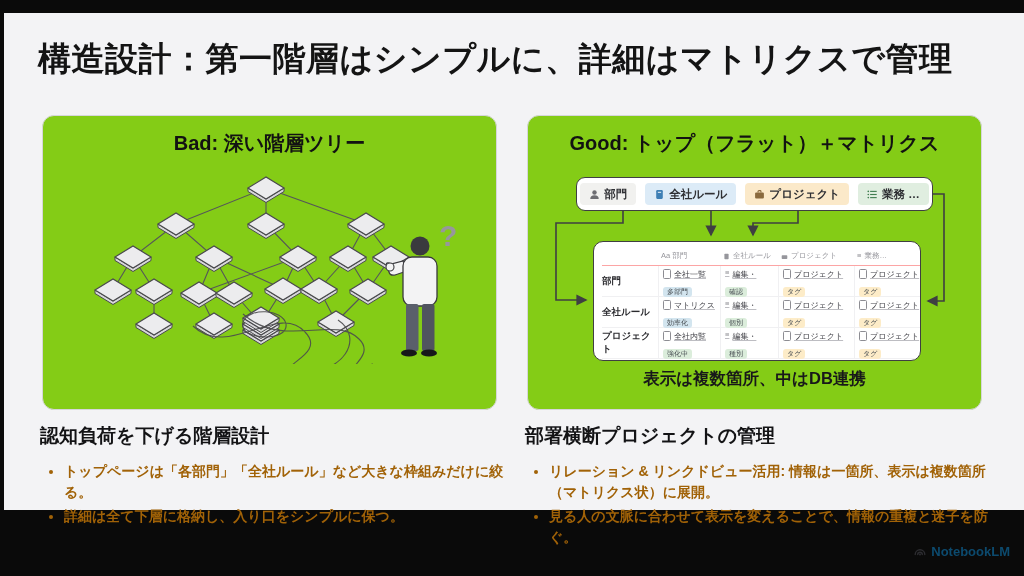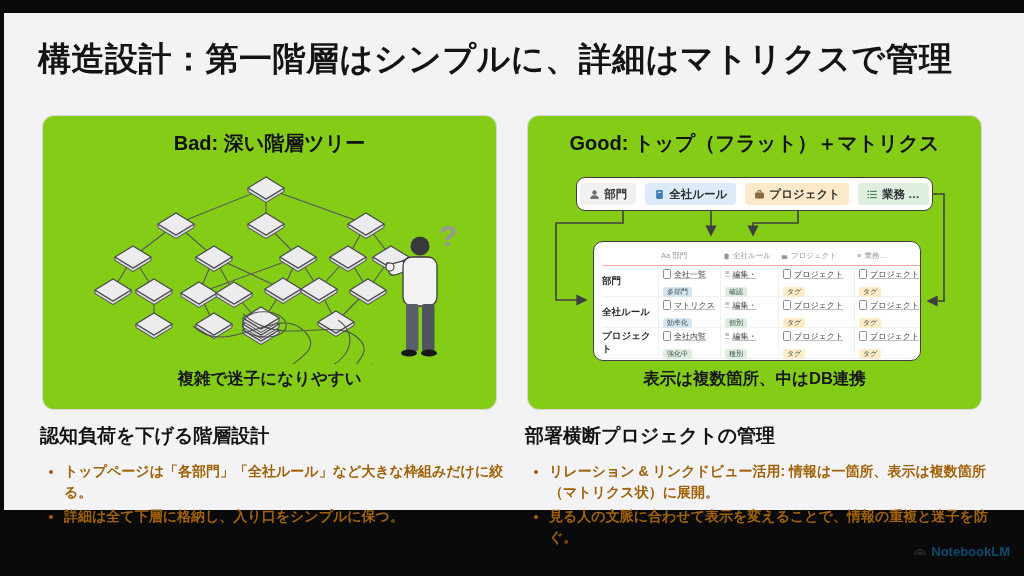--- a/index.html
+++ b/index.html
@@ -135,21 +135,20 @@
         <circle cx="377" cy="82" r="9.5" fill="#3a3a3e"></circle>
         <rect x="363" y="140" width="12.5" height="47" rx="2" fill="#5a5f6b"></rect>
         <rect x="379" y="140" width="12.5" height="47" rx="2" fill="#50545f"></rect>
         <ellipse cx="366" cy="189" rx="8" ry="3.6" fill="#17171a"></ellipse>
         <ellipse cx="386" cy="189" rx="8" ry="3.6" fill="#17171a"></ellipse>
         <circle cx="347" cy="103" r="4" fill="#f3f3f4" stroke="#3a3a3e" stroke-width="1.1"></circle>
       </g>
       <text x="396" y="82" font-size="30" font-weight="bold" fill="#97979c">?</text>
     </svg>
 
-    <div class="card-caption">複雑で迷子になりやすい</div>
   </div>
 
   <div class="card good">
     <div class="card-title">Good: トップ（フラット）＋マトリクス</div>
 
     <div class="pillbar">
       <div class="pill" style="background:#f1f1ef">
         <svg width="11" height="11" viewBox="0 0 12 12">
             <circle cx="6" cy="3.8" r="2.4" fill="#6d6d72"></circle>
             <path d="M1.4,11 a4.6,4.1 0 0 1 9.2,0 z" fill="#6d6d72"></path>

